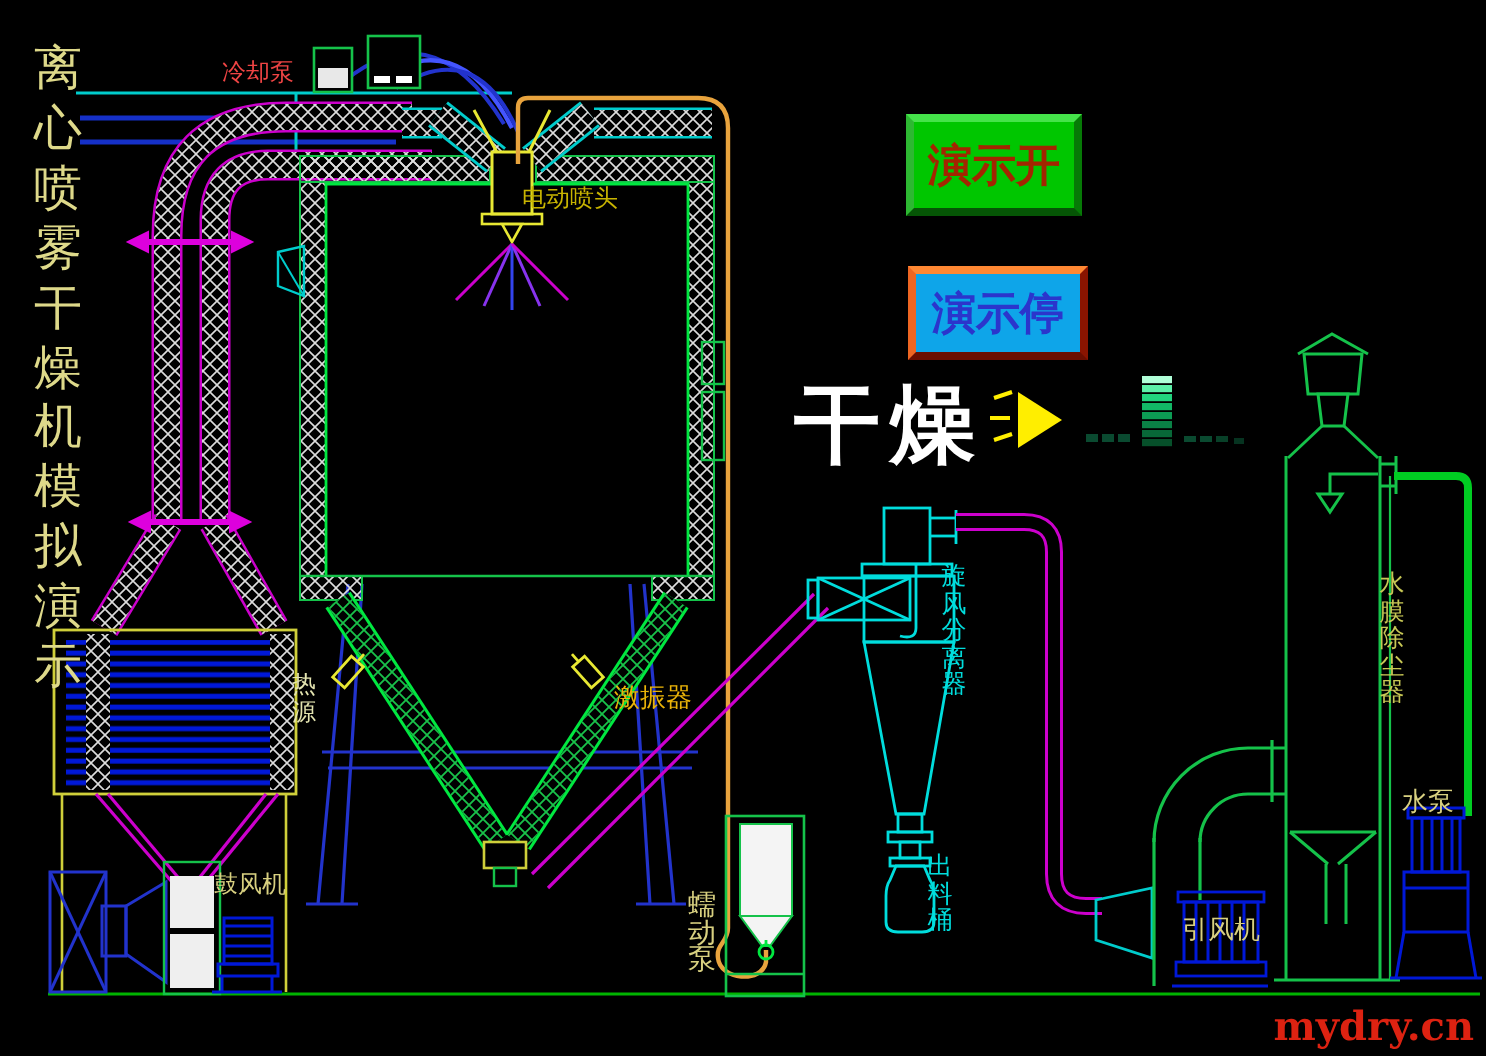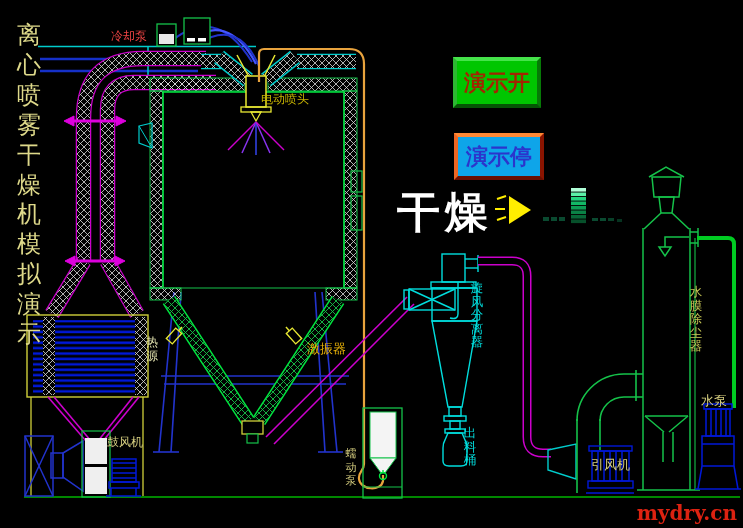--- a/index.html
+++ b/index.html
@@ -328,19 +328,19 @@
 
   <div class="lbl" id="drying">干燥</div>
 
   <div class="lbl" style="left:111px;top:28px;font-size:12px;color:#ef4444;">冷却泵</div>
   <div class="lbl" style="left:261px;top:91px;font-size:12px;color:#c8b400;">电动喷头</div>
   <div class="vlbl" style="left:145px;top:336px;font-size:12px;color:#e4e4b0;">热源</div>
   <div class="lbl" style="left:107px;top:434px;font-size:12px;color:#d8d080;">鼓风机</div>
   <div class="lbl" style="left:307px;top:340px;font-size:13px;color:#eab308;font-family:Liberation Mono, monospace;">激振器</div>
   <div class="vlbl" style="left:470px;top:282px;font-size:12.5px;color:#00dddd;">旋风分离器</div>
   <div class="vlbl" style="left:463px;top:427px;font-size:12.5px;color:#00dddd;">出料桶</div>
-  <div class="vlbl" style="left:344px;top:447px;font-size:11px;color:#d8d080;">蠕动泵</div>
+  <div class="vlbl" style="left:344px;top:447px;font-size:14px;color:#d8d080;">蠕动泵</div>
   <div class="lbl" style="left:591px;top:431px;font-size:13px;color:#d8d080;margin-top:25px;">引风机</div>
   <div class="vlbl" style="left:689px;top:286px;font-size:12.5px;color:#c8c855;">水膜除尘器</div>
   <div class="lbl" style="left:701px;top:392px;font-size:13px;color:#d8d080;">水泵</div>
 
   <div class="lbl" id="wm">mydry.cn</div>
 </div>
 
 </body></html>

